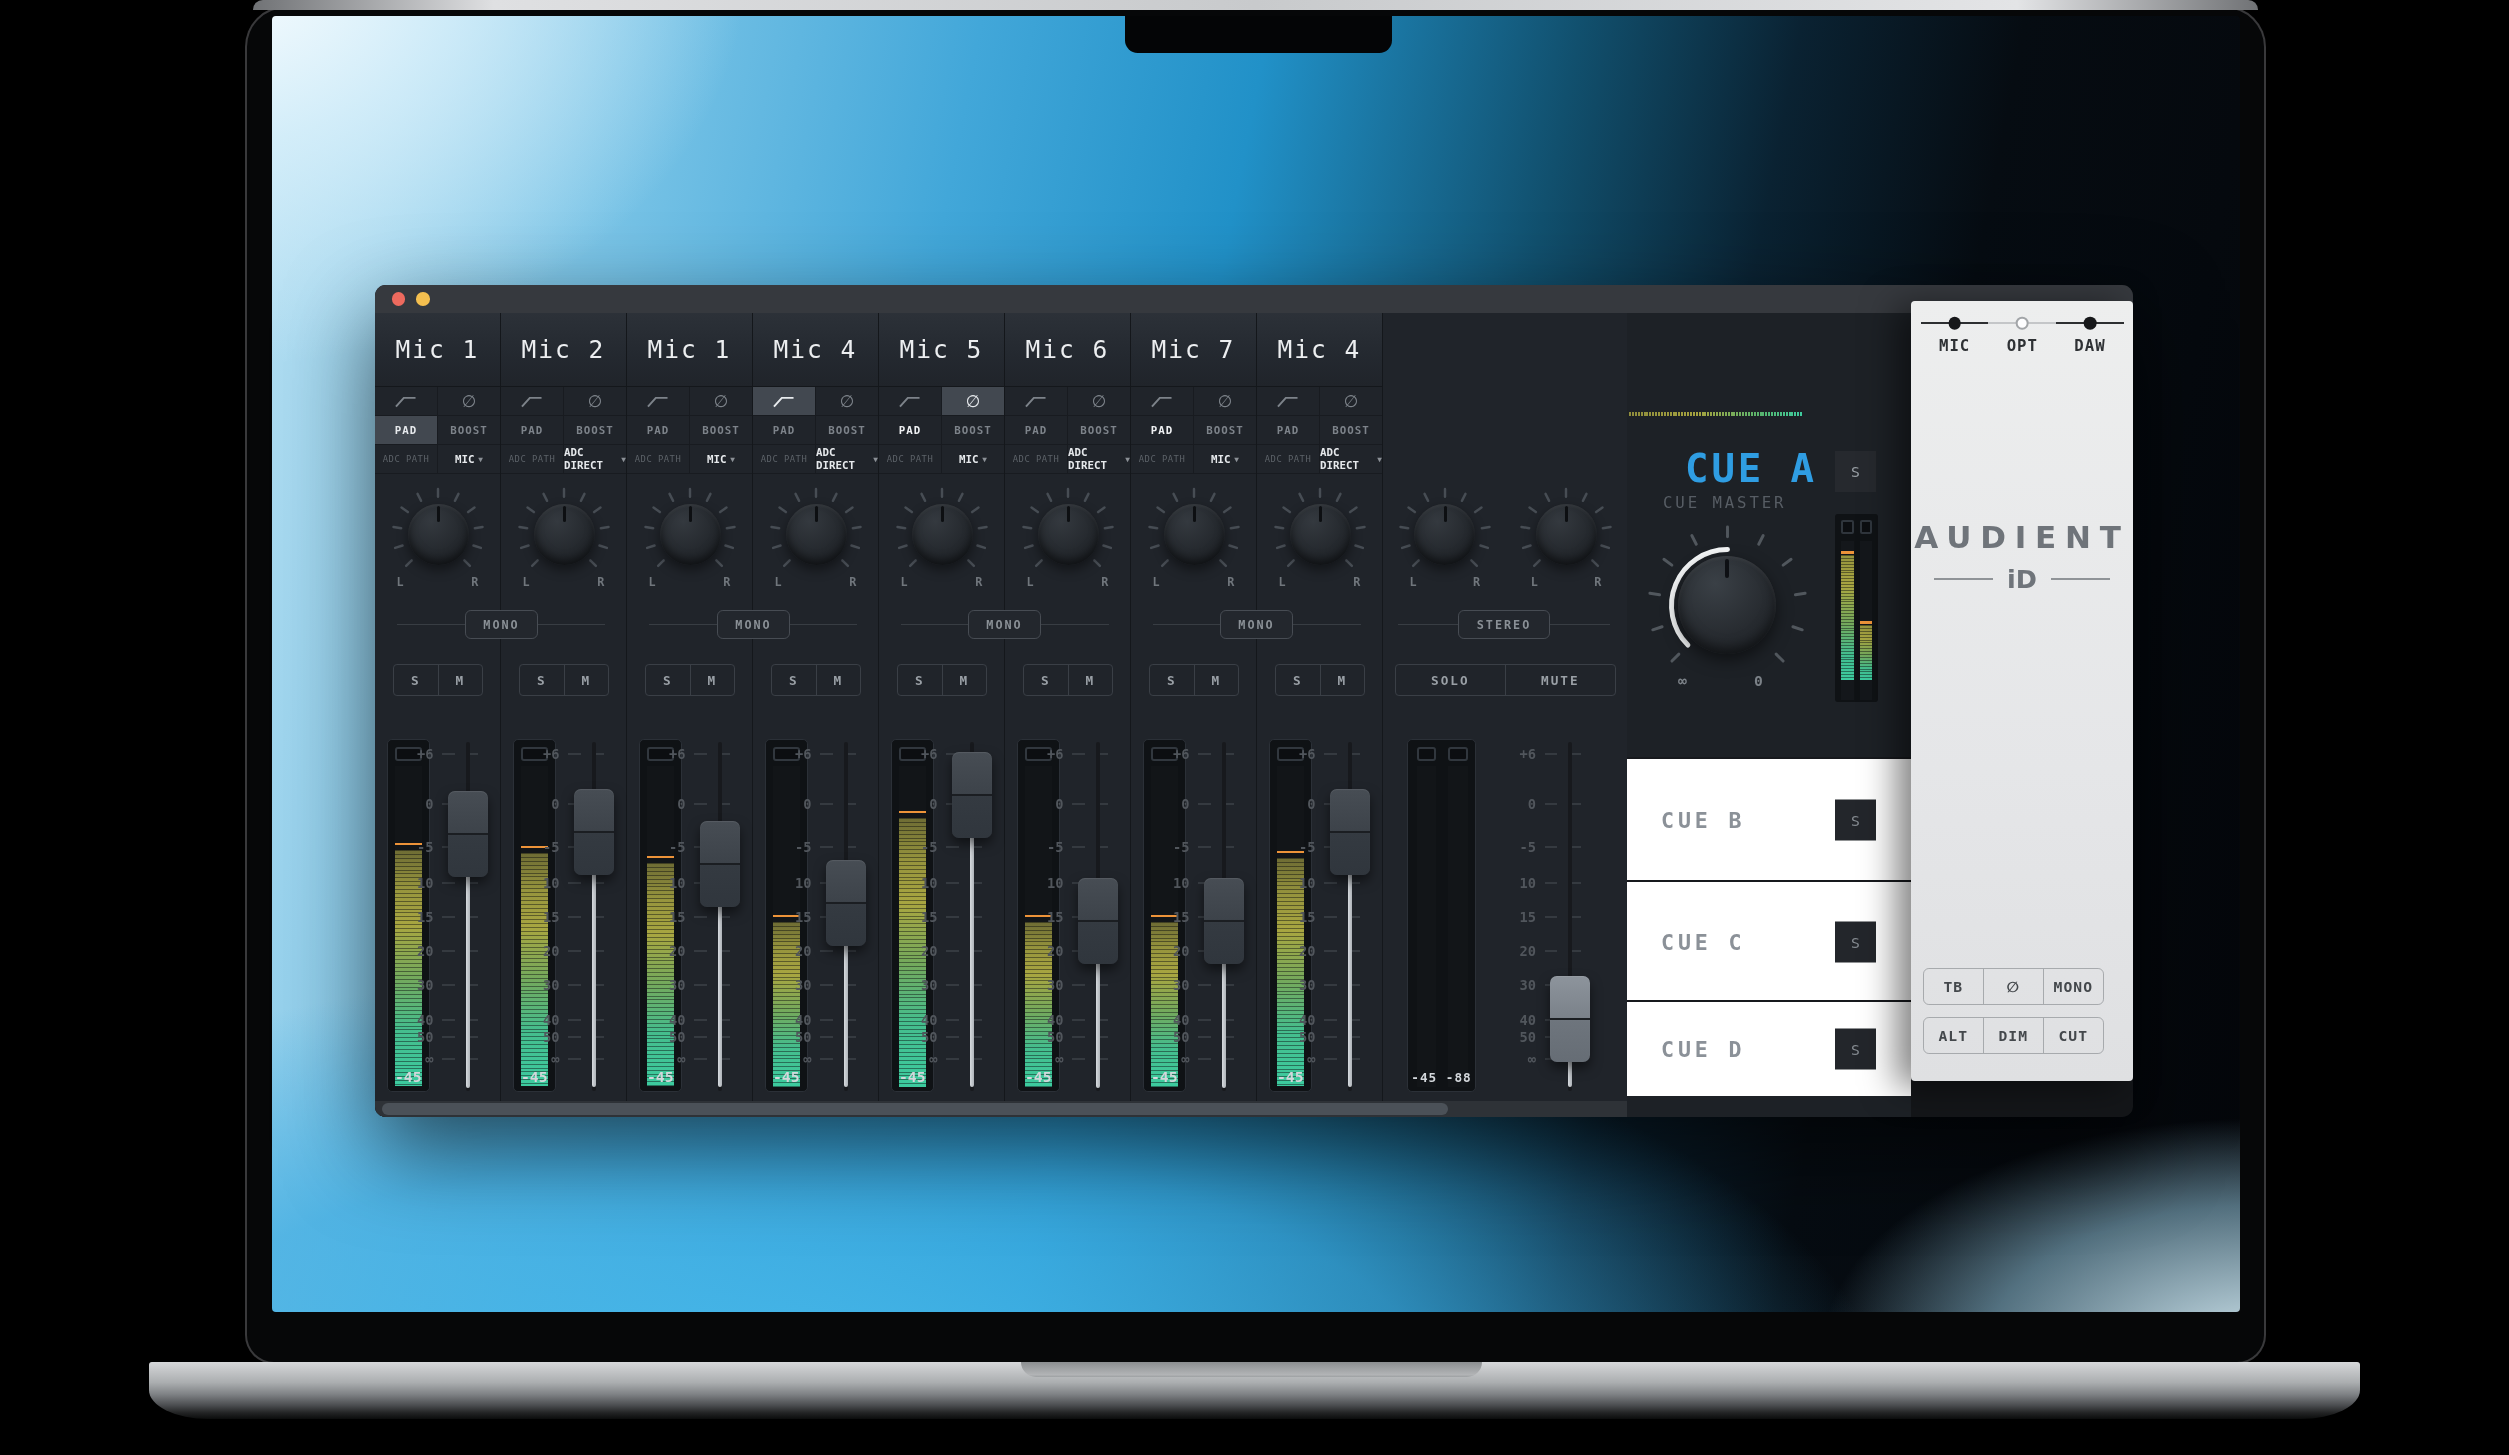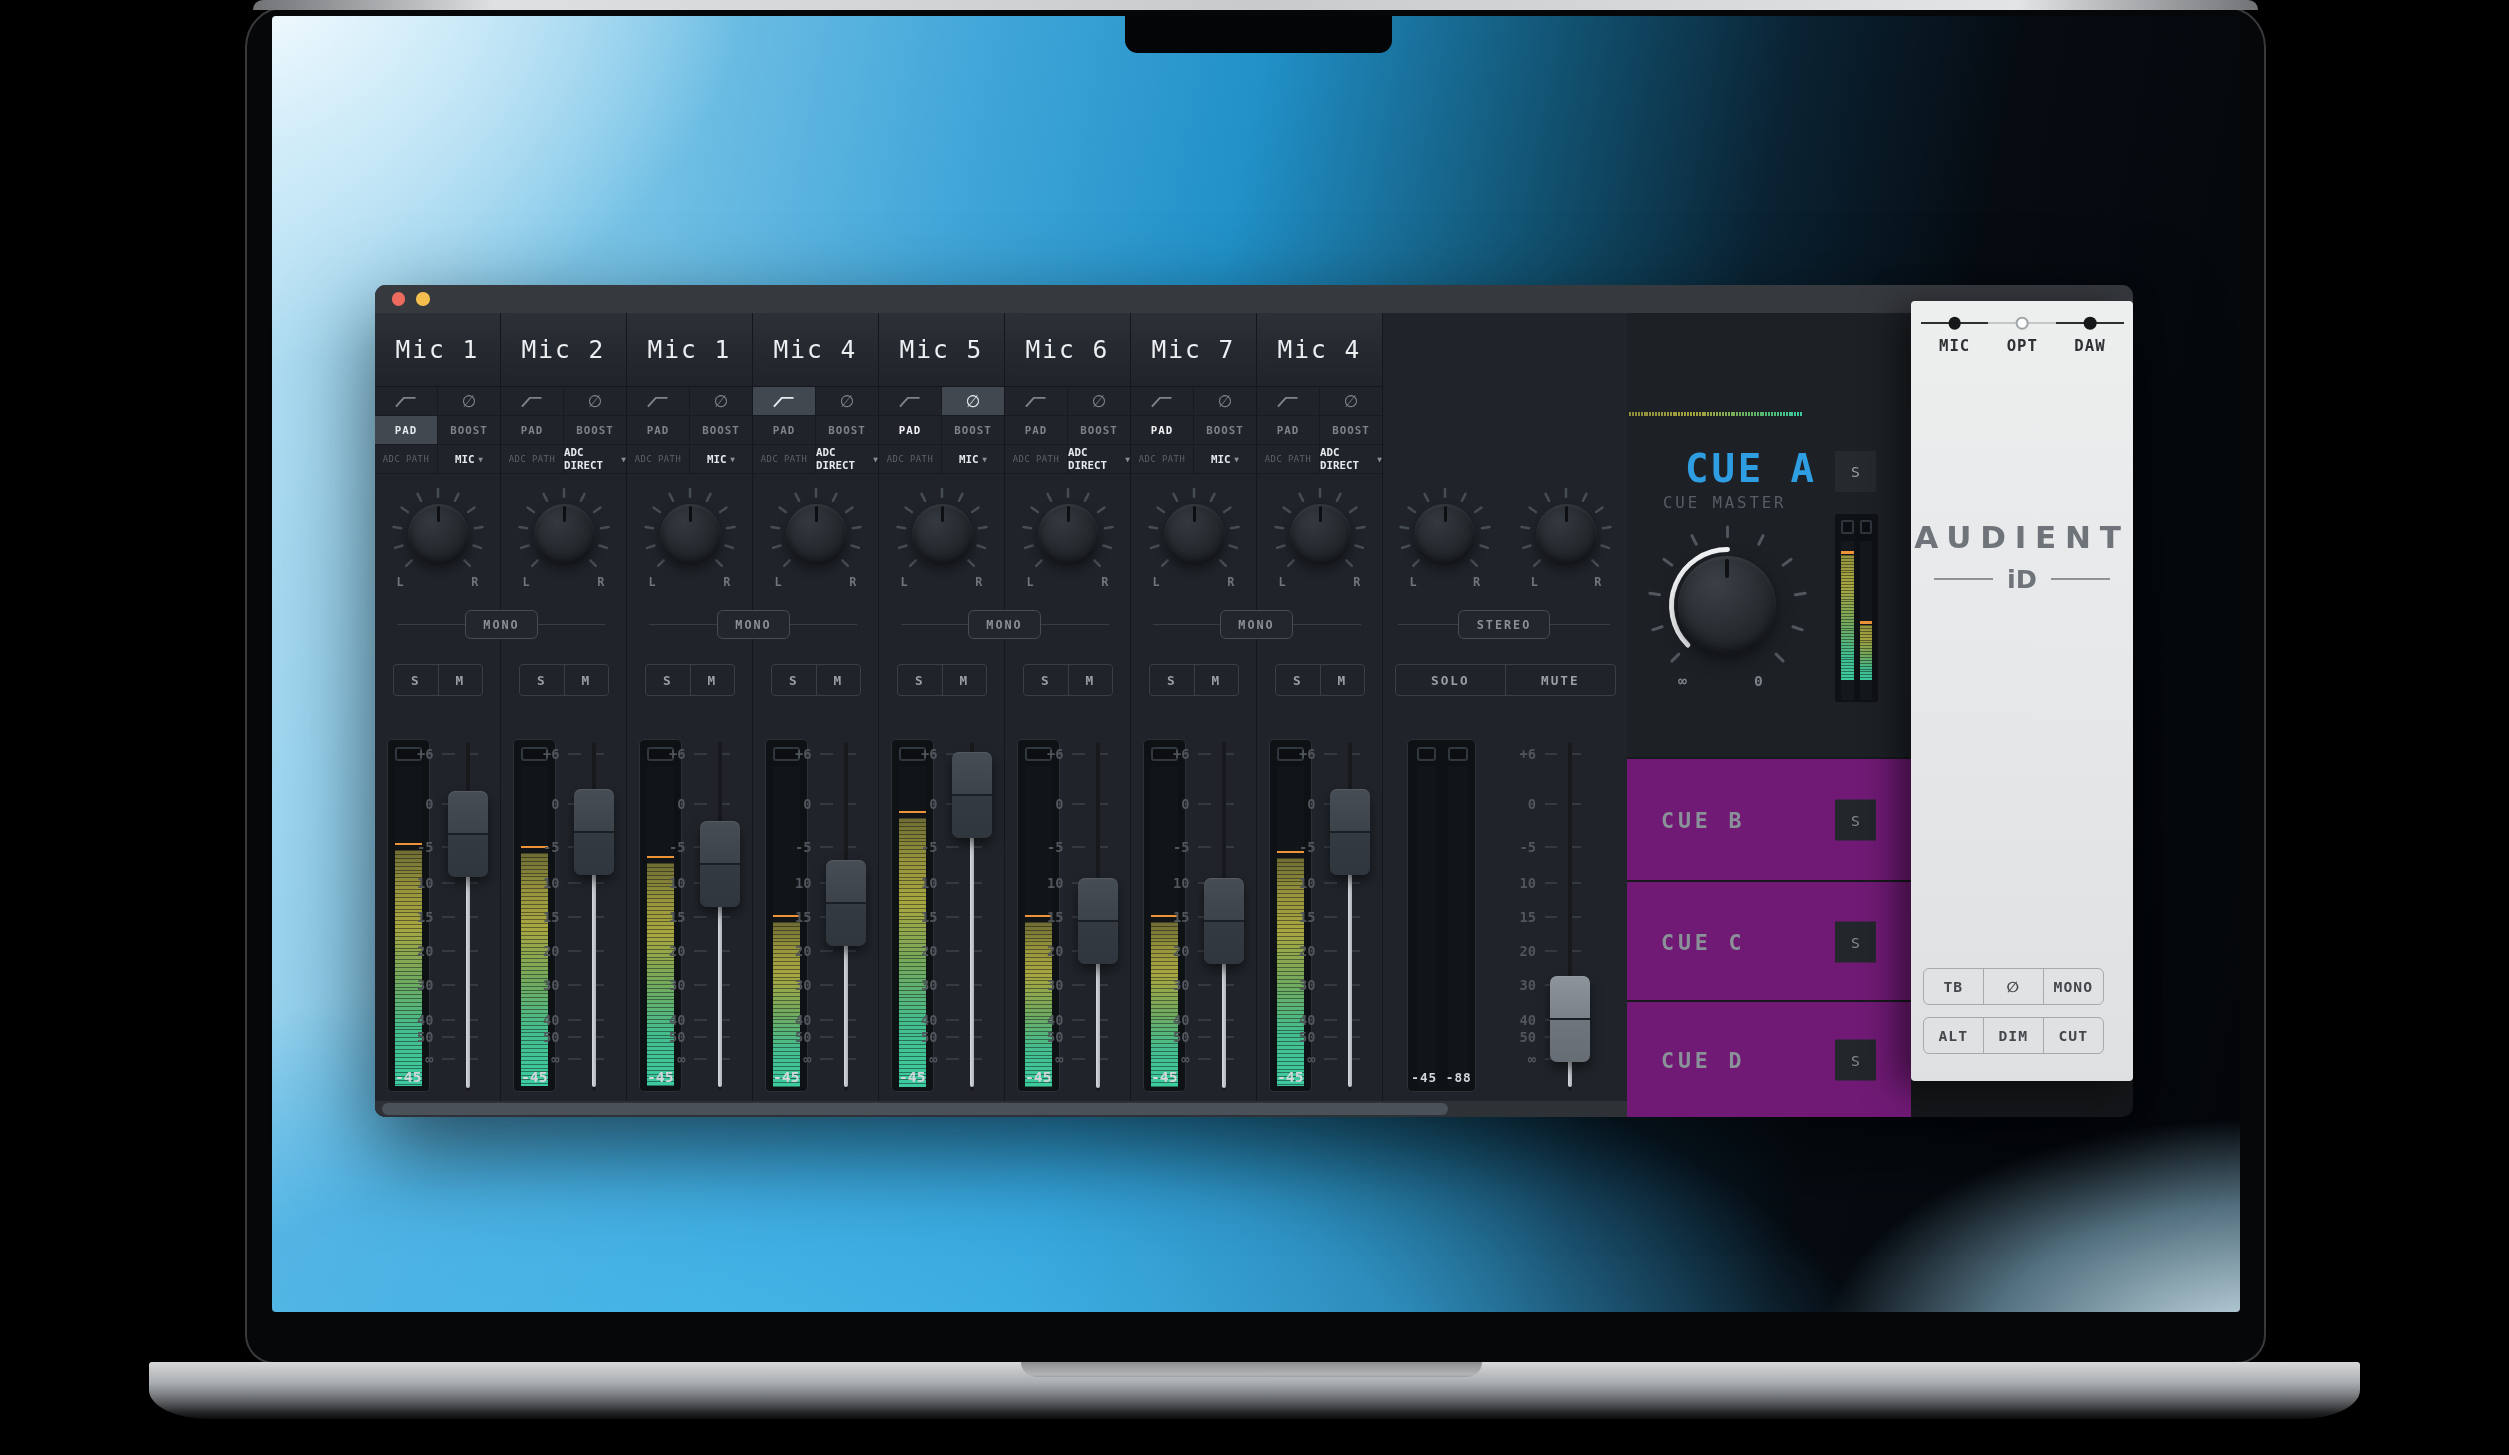--- a/index.html
+++ b/index.html
@@ -122,21 +122,21 @@
   #mknob-ptr { position:absolute; left:81px; top:37px; width:3.9px; height:18.6px; background:#0e1014; border-radius:2px; }
   .mk-lbl { position:absolute; color:#7b8187; font-size:14.7px; font-weight:bold; }
   #mmeters { position:absolute; left:208px; top:201px; width:43px; height:188px; background:#0f1215; border-radius:2.9px; }
   .mmbar-track { position:absolute; top:27.4px; width:12.7px; height:159px; background:#14171b; }
   .mmcap { position:absolute; top:5.9px; width:12.7px; height:13.7px; border:2px solid #2f353c; background:#0c0e11; border-radius:2px; }
   .mmfill { position:absolute; width:12.7px;
     background:linear-gradient(180deg,#96943d 0%,#a8a641 25%,#74a95c 55%,#42bf90 80%,#3ccb9f 100%); }
   .mmfill:after { content:""; position:absolute; inset:0;
     background:repeating-linear-gradient(180deg, rgba(10,12,14,.45) 0 1px, transparent 1px 2.9px); }
   .mmpeak { position:absolute; width:12.7px; height:2.9px; background:#ed9339; }
-  .cuerow { position:absolute; left:0; width:100%; background:#701a75; border-top:2.9px solid #17191d; }
+  .cuerow { position:absolute; left:0; width:100%; background:#ffffff; border-top:2.9px solid #17191d; }
   .cuerow .cuename { position:absolute; left:34px; top:50%; transform:translateY(-50%);
     color:#8b9198; font-size:21.6px; font-weight:bold; letter-spacing:3.9px; }
   .cuerow .sbtn { background:#23262b; color:#868c92; left:208px; top:50%; transform:translateY(-50%); }
 
   
   #monitor { left:1911px; top:301px; width:222px; height:780px; border-radius:3.9px;
     background:linear-gradient(180deg,#edeeee 0%,#e5e6e8 60%,#dfe0e2 100%);
     box-shadow:-13.7px 5.9px 35px rgba(0,0,0,.5); }
   .indwrap { position:absolute; left:9.8px; top:13.7px; width:203px; height:47px; display:flex; }
   .ind { flex:1; position:relative; }
@@ -1209,21 +1209,21 @@
       </div>
 
     <div class="cuerow" style="top:444px;height:123px">
       <div class="cuename">CUE B</div>
       <div class="sbtn">S</div>
     </div>
     <div class="cuerow" style="top:567px;height:121px">
       <div class="cuename">CUE C</div>
       <div class="sbtn">S</div>
     </div>
-    <div class="cuerow" style="top:687px;height:117px">
+    <div class="cuerow" style="top:687px;height:96px">
       <div class="cuename">CUE D</div>
       <div class="sbtn">S</div>
     </div>
   </div>
 </div>
 
 <div class="abs" id="monitor">
   <div class="indwrap">
     <div class="ind active">
       <div class="line"></div>

